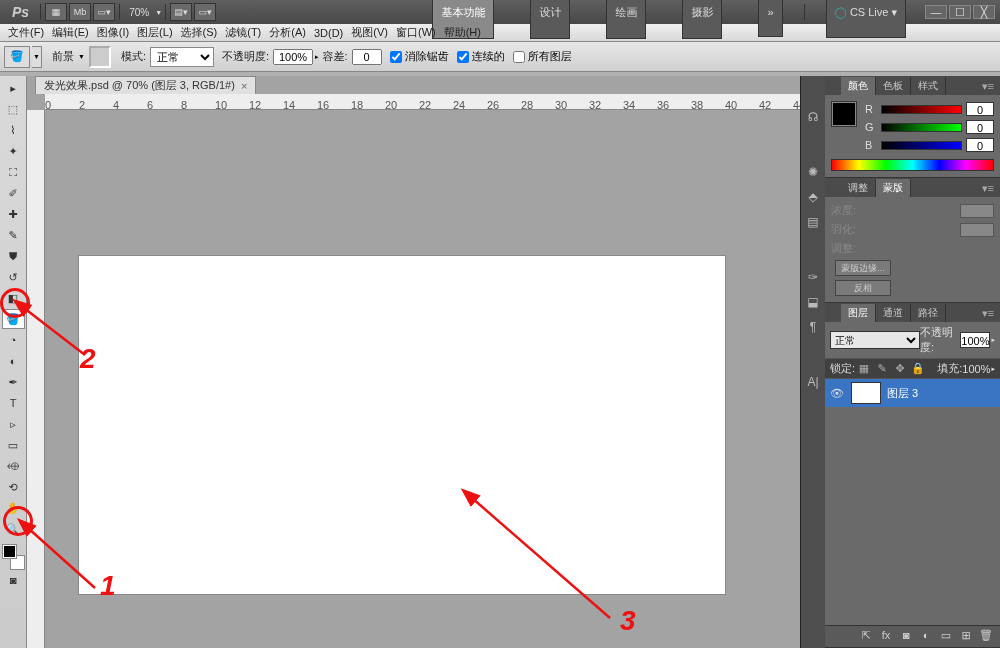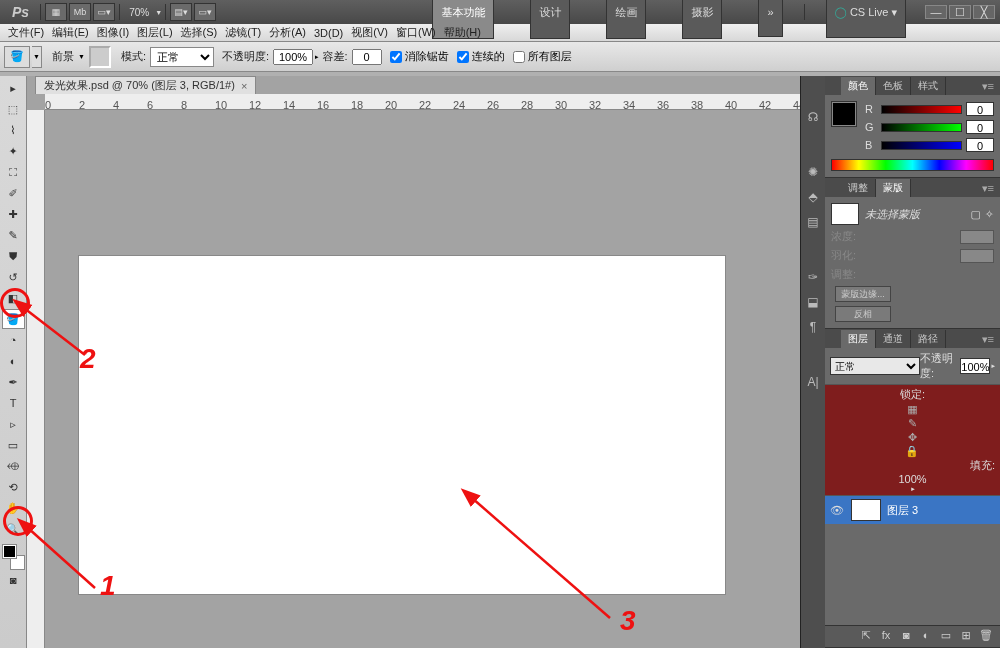--- a/index.html
+++ b/index.html
@@ -83,21 +83,21 @@
 .mrow .ml { color:#888; flex:1; }
 .mrow .mv { width:34px; height:14px; background:#888; border:1px solid #555; }
 .msw { width:28px; height:22px; background:#fff; border:1px solid #333; margin-right:6px; }
 
 
 .layp { flex:1; display:flex; flex-direction:column; }
 .loptions { padding:3px 5px; background:#6a6a6a; display:flex; align-items:center; font-size:10px; color:#ddd; }
 .loptions select { flex:0 0 90px; height:18px; background:#e8e8e8; border:1px solid #333; font-size:10px; }
 .loptions .ll { margin-left:auto; }
 .loptions .lv { width:36px; height:16px; background:#fff; color:#000; text-align:center; line-height:16px; border:1px solid #333; margin-left:3px; }
-.llock { padding:2px 5px; background:#7f1d1d; display:flex; align-items:center; font-size:10px; color:#ddd; border-top:1px solid #555; border-bottom:1px solid #555;flex-direction:column; }
+.llock { padding:2px 5px; background:#404040; display:flex; align-items:center; font-size:10px; color:#ddd; border-top:1px solid #555; border-bottom:1px solid #555; }
 .llock .li { width:14px; height:14px; margin:0 2px; display:flex; align-items:center; justify-content:center; color:#aaa; }
 .llist { flex:1; background:#6a6a6a; overflow:auto; }
 .lrow { height:28px; display:flex; align-items:center; padding:0 4px; }
 .lrow.sel { background:#3a75c4; color:#fff; }
 .lrow .eye { width:16px; text-align:center; color:#ddd; }
 .lrow .thumb { width:30px; height:22px; background:#fff; border:1px solid #333; margin:0 6px; }
 .lbtns { height:22px; background:#5a5a5a; border-top:1px solid #333; display:flex; align-items:center; justify-content:flex-end; padding:0 4px; }
 .lbtns .lb { width:18px; height:16px; margin:0 1px; color:#ccc; text-align:center; }
 
 
@@ -293,26 +293,20 @@
     </div>
 
     <div class="panel">
       <div class="ptabs">
         <div class="ptab">调整</div>
         <div class="ptab active">蒙版</div>
         <div class="pmenu">▾≡</div>
       </div>
       <div class="pbody">
         <div class="mrow">
-              <div class="msw"></div>
-              <span style="font-style:italic">未选择蒙版</span>
-              <span style="margin-left:auto">▢</span>
-              <span style="margin-left:4px">✧</span>
-            </div>
-        <div class="mrow">
               <span class="ml">浓度:</span>
               <div class="mv"></div>
             </div>
         <div class="mrow">
               <span class="ml">羽化:</span>
               <div class="mv"></div>
             </div>
         <div class="mrow">
               <span class="ml">调整:</span>
             </div>

